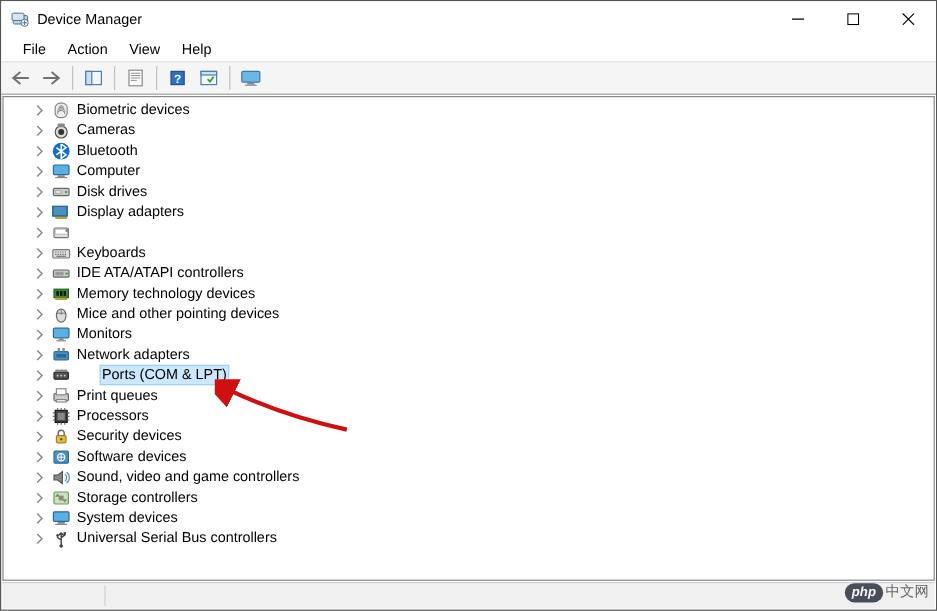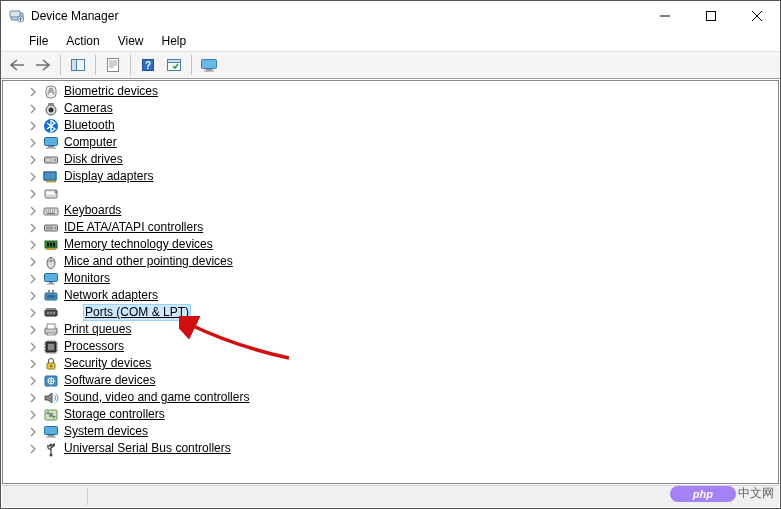--- a/index.html
+++ b/index.html
@@ -3,37 +3,37 @@
 <meta charset="utf-8">
 <style>
   * { box-sizing: border-box; margin: 0; padding: 0; }
   body { font-family: "Segoe UI", Tahoma, sans-serif; font-size: 12px; background: #fff; width: 781px; height: 509px; overflow: hidden; border: 1px solid #555; position: relative; }
   .title-bar { height: 30px; display: flex; align-items: center; padding: 0 0 0 8px; background: #fff; justify-content: space-between; }
   .title-bar .app-icon { width: 16px; height: 16px; margin-right: 6px; }
   .title-bar .title { flex: 0 0 auto; font-size: 12px; color: #000; }
   .title-bar .spacer { flex: 1; }
   .win-btn { width: 46px; height: 30px; display: flex; align-items: center; justify-content: center; }
   .win-btn svg { display: block; }
-  .menu-bar { height: 20px; display: flex; align-items: center; padding: 0 20px; gap: 2px; background: #fff; }
+  .menu-bar { height: 20px; display: flex; align-items: center; padding: 0 10px; gap: 2px; background: #fff; }
   .menu-item { padding: 2px 8px; font-size: 12px; }
   .toolbar { height: 28px; border-top: 1px solid #e0e0e0; border-bottom: 1px solid #a0a0a0; background: #f5f5f5; display: flex; align-items: center; padding: 0 4px; gap: 2px; }
   .tool-btn { width: 24px; height: 24px; display: flex; align-items: center; justify-content: center; border: 1px solid transparent; }
   .tool-sep { width: 1px; height: 20px; background: #c0c0c0; margin: 0 3px; }
   .content { position: absolute; top: 79px; left: 1px; right: 1px; bottom: 24px; border: 1px solid #828790; background: #fff; overflow: hidden; }
   .tree { padding: 2px 0 2px 22px; overflow-y: scroll; height: 100%; }
   .tree-item { display: flex; align-items: center; height: 17px; line-height: 17px; white-space: nowrap; }
   .tree-item .arrow { width: 16px; height: 16px; display: flex; align-items: center; justify-content: center; flex: 0 0 16px; }
   .tree-item .dev-icon { width: 17px; height: 16px; margin: 0 3px 0 1px; display: flex; align-items: center; justify-content: center; flex: 0 0 17px; }
-  .tree-item .label { font-size: 12px; padding: 0 2px; text-decoration: underline; }
+  .tree-item .label { font-size: 12px; padding: 0 2px; }
   .tree-item.selected .label { background: #cce8ff; border: 1px solid #99d1ff; padding: 0 1px; line-height: 15px; margin-left: 21px; }
   .status-bar { position: absolute; left: 1px; right: 1px; bottom: 1px; height: 22px; background: #f0f0f0; border-top: 1px solid #d0d0d0; }
   .status-bar::after { content: ""; position: absolute; left: 85px; top: 2px; bottom: 2px; width: 1px; background: #d0d0d0; }
   .arrow-annotation { position: absolute; pointer-events: none; }
   .watermark { position: absolute; right: 6px; bottom: 6px; opacity: 0.75; display: flex; align-items: center; gap: 2px; pointer-events: none; }
-  .watermark .bubble { background: #8b5cf6; color: #fff; font-style: italic; font-weight: bold; font-size: 11px; padding: 2px 23px; border-radius: 10px; }
+  .watermark .bubble { background: #0f172a; color: #fff; font-style: italic; font-weight: bold; font-size: 11px; padding: 2px 6px; border-radius: 10px; }
   .watermark .cn { font-size: 12px; color: #333; }
   
   .tree::-webkit-scrollbar { width: 17px; }
   .tree::-webkit-scrollbar-track { background: #f0f0f0; }
   .tree::-webkit-scrollbar-thumb { background: #c0c0c0; }
 </style>
 </head>
 <body>
 
 <div class="title-bar">

